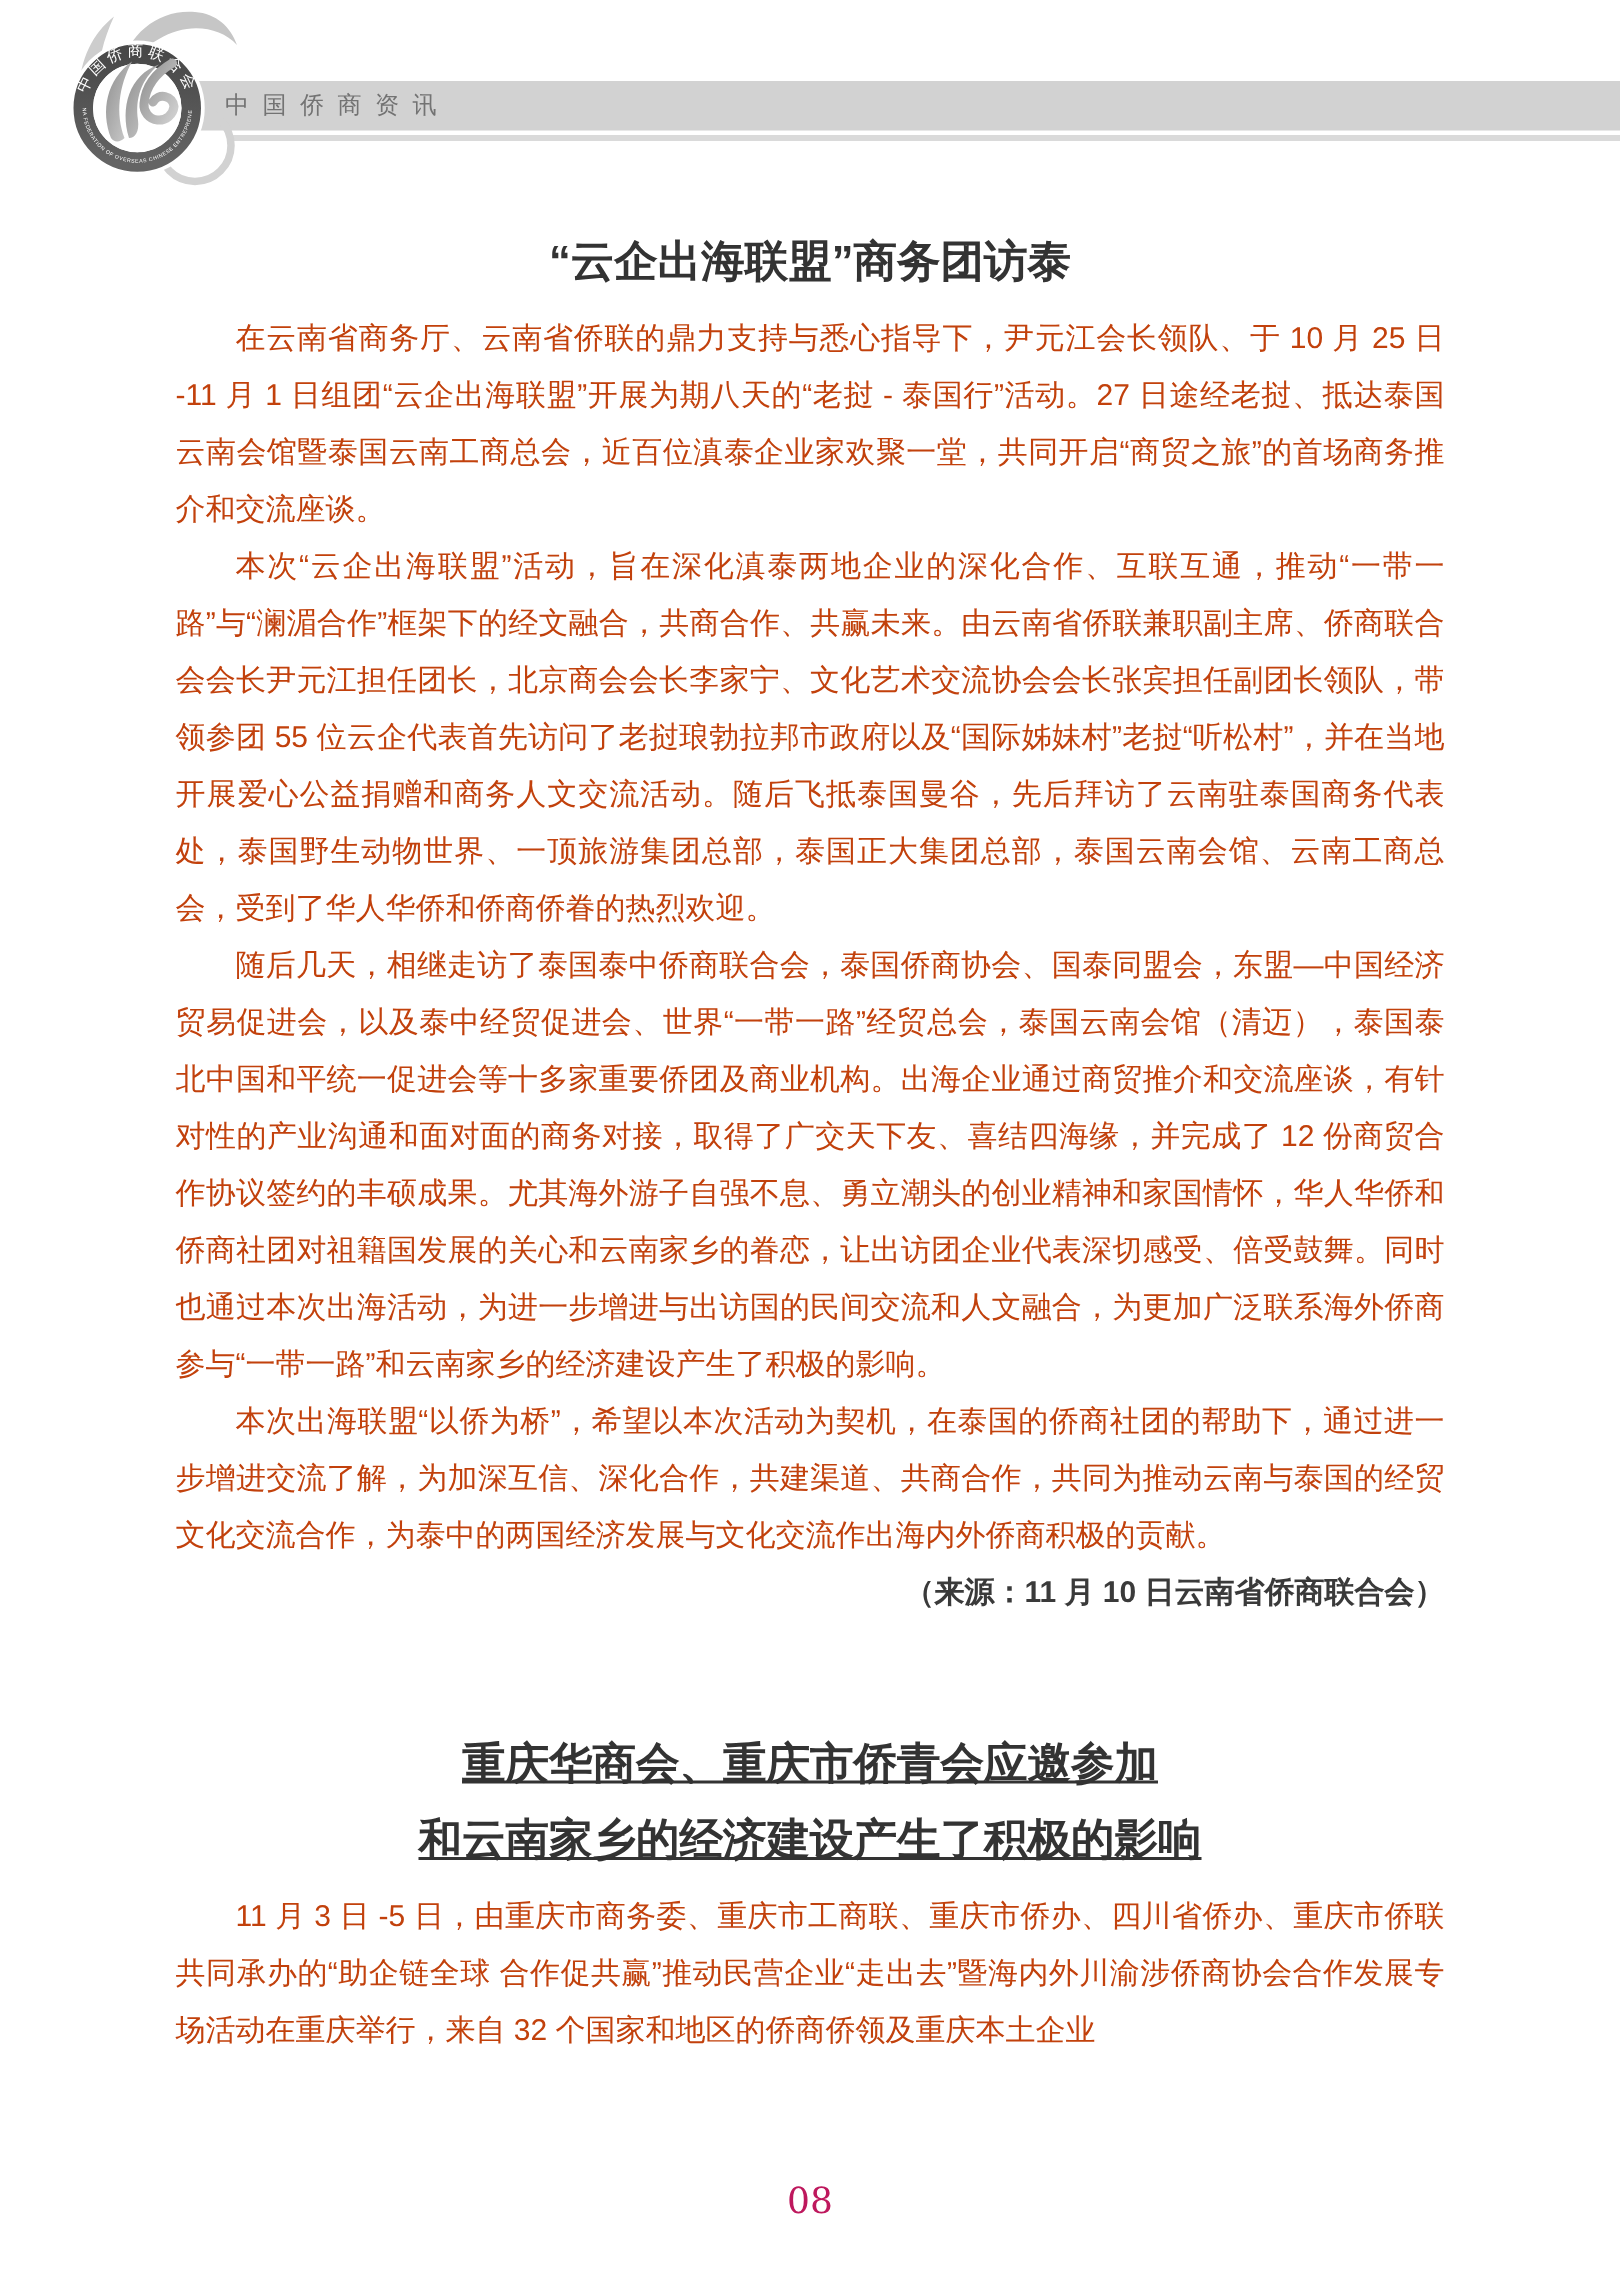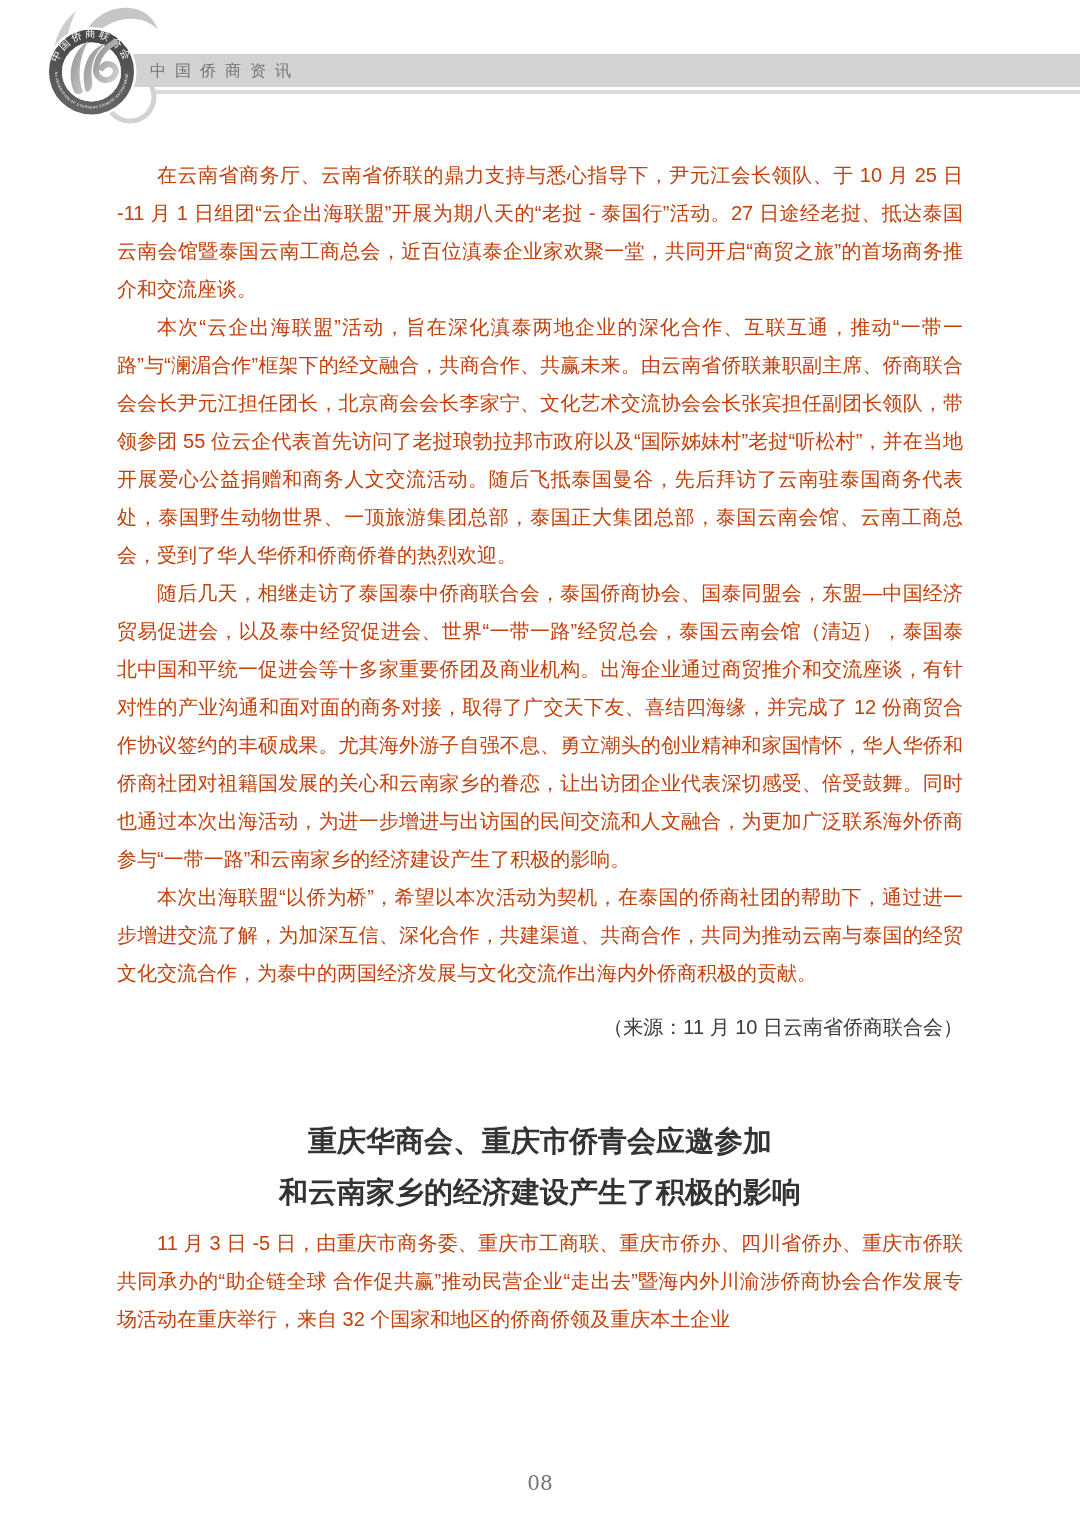--- a/index.html
+++ b/index.html
@@ -59,34 +59,33 @@
     font-size: 20px;
     line-height: 38px;
     color: #c2410c;
     text-align: justify;
     text-indent: 2em;
     margin: 0;
   }
   p.source {
     text-align: right;
     text-indent: 0;
-    font-weight: normal;
+    font-weight: bold;
     color: #3a3a3a;
-    margin-top: 16px;
   }
-  .article-2 h1.title { margin-top: 70px; }
+  .article-2 h1.title { margin-top: 70px; text-decoration: underline; }
 
   
   .pageno {
     position: absolute;
-    left: 0; right: 0; bottom: 30px;
+    left: 0; right: 0; bottom: 44px;
     text-align: center;
     font-family: "DejaVu Serif", serif;
-    font-size: 20px;
-    color: #737373;
+    font-size: 24px;
+    color: #be185d;
   }
 </style>
 </head>
 <body>
 
 <div class="page">
 
   <header>
     <div class="band"></div>
     <div class="band-line"></div>
@@ -125,20 +124,21 @@
       <path d="M54,92 C47,74 51,53 68,41 C59,58 57,76 63,92 C60,95 56,95 54,92 Z" fill="url(#eg)"></path>
       <path d="M66,92 C60,72 66,50 86,43 C74,53 70,66 72,80 C73,88 70,92 66,92 Z" fill="url(#eg)"></path>
       <path d="M95,42 C83,49 77,58 76,69 A10,10 0 1 0 96,71 A7.5,7.5 0 0 0 82,68" fill="none" stroke="url(#eg)" stroke-width="6" stroke-linecap="round"></path>
     </svg>
   </header>
 
   <main class="content">
 
     <section class="article-1">
       <h1 class="title">
+        <span>“云企出海联盟”商务团访泰</span>
       </h1>
       <p>在云南省商务厅、云南省侨联的鼎力支持与悉心指导下，尹元江会长领队、于 10 月 25 日 -11 月 1 日组团“云企出海联盟”开展为期八天的“老挝 - 泰国行”活动。27 日途经老挝、抵达泰国云南会馆暨泰国云南工商总会，近百位滇泰企业家欢聚一堂，共同开启“商贸之旅”的首场商务推介和交流座谈。</p>
       <p>本次“云企出海联盟”活动，旨在深化滇泰两地企业的深化合作、互联互通，推动“一带一路”与“澜湄合作”框架下的经文融合，共商合作、共赢未来。由云南省侨联兼职副主席、侨商联合会会长尹元江担任团长，北京商会会长李家宁、文化艺术交流协会会长张宾担任副团长领队，带领参团 55 位云企代表首先访问了老挝琅勃拉邦市政府以及“国际姊妹村”老挝“听松村”，并在当地开展爱心公益捐赠和商务人文交流活动。随后飞抵泰国曼谷，先后拜访了云南驻泰国商务代表处，泰国野生动物世界、一顶旅游集团总部，泰国正大集团总部，泰国云南会馆、云南工商总会，受到了华人华侨和侨商侨眷的热烈欢迎。</p>
       <p>随后几天，相继走访了泰国泰中侨商联合会，泰国侨商协会、国泰同盟会，东盟—中国经济贸易促进会，以及泰中经贸促进会、世界“一带一路”经贸总会，泰国云南会馆（清迈），泰国泰北中国和平统一促进会等十多家重要侨团及商业机构。出海企业通过商贸推介和交流座谈，有针对性的产业沟通和面对面的商务对接，取得了广交天下友、喜结四海缘，并完成了 12 份商贸合作协议签约的丰硕成果。尤其海外游子自强不息、勇立潮头的创业精神和家国情怀，华人华侨和侨商社团对祖籍国发展的关心和云南家乡的眷恋，让出访团企业代表深切感受、倍受鼓舞。同时也通过本次出海活动，为进一步增进与出访国的民间交流和人文融合，为更加广泛联系海外侨商参与“一带一路”和云南家乡的经济建设产生了积极的影响。</p>
       <p>本次出海联盟“以侨为桥”，希望以本次活动为契机，在泰国的侨商社团的帮助下，通过进一步增进交流了解，为加深互信、深化合作，共建渠道、共商合作，共同为推动云南与泰国的经贸文化交流合作，为泰中的两国经济发展与文化交流作出海内外侨商积极的贡献。</p>
       <p class="source">（来源：11 月 10 日云南省侨商联合会）</p>
     </section>
 
     <section class="article-2">
       <h1 class="title">

